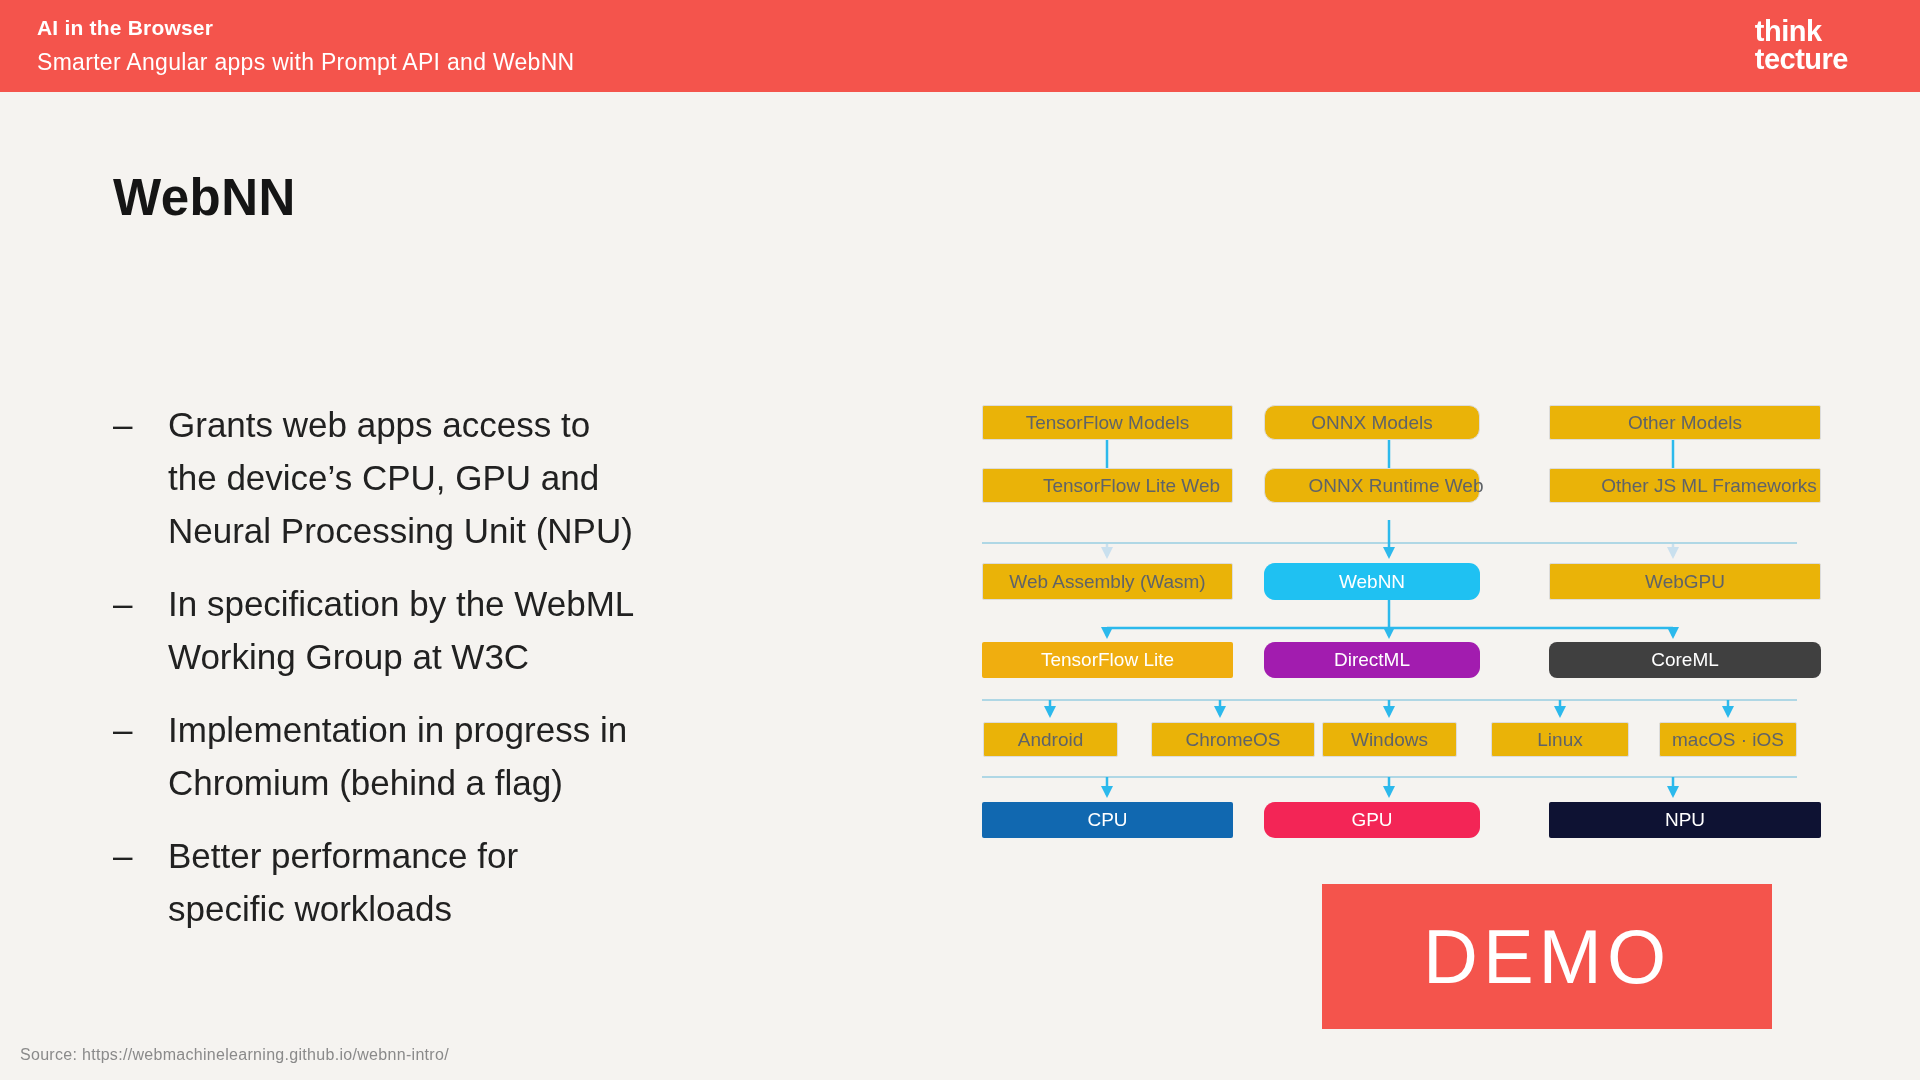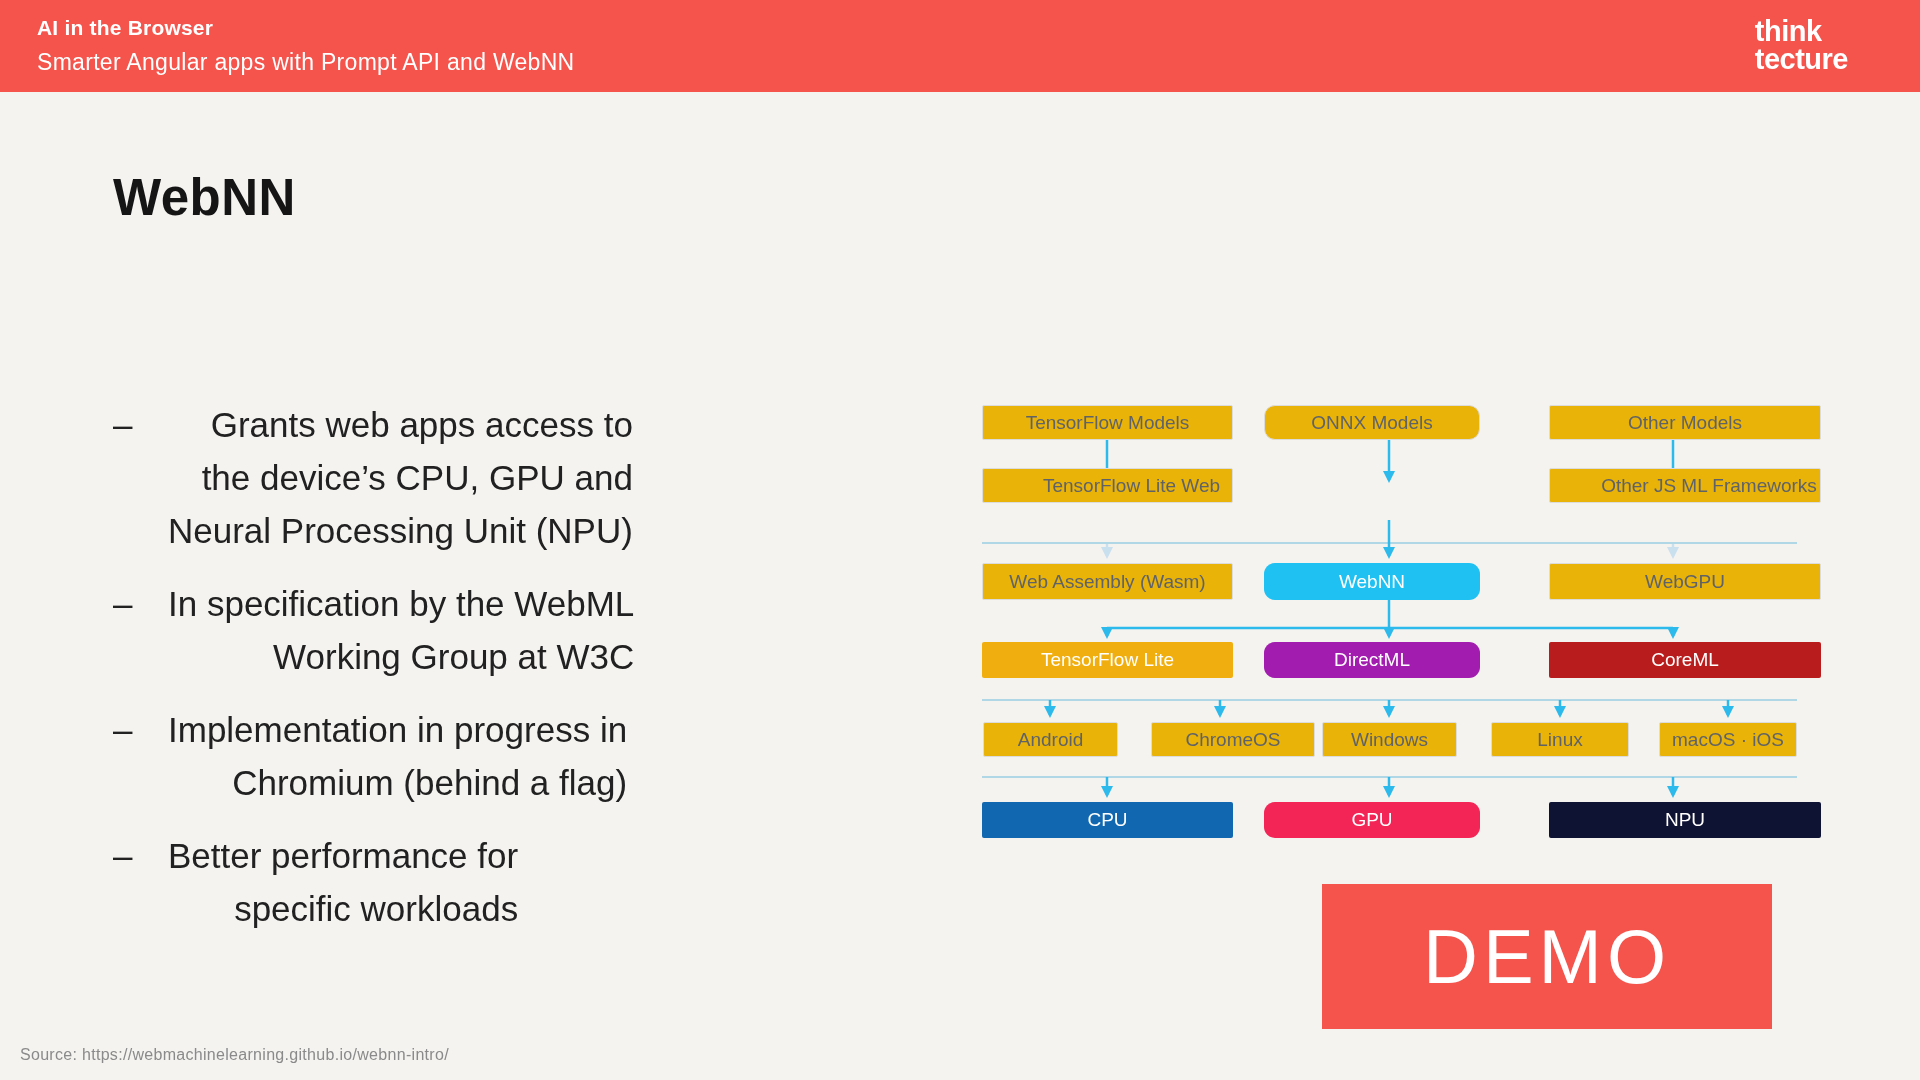--- a/index.html
+++ b/index.html
@@ -16,21 +16,21 @@
   .header-subtitle { color:#fff; font-size:23px; font-weight:400; letter-spacing:.3px; }
   .logo { position:absolute; right:72px; top:50%; transform:translateY(-50%);
           color:#fff; font-size:29px; font-weight:700; line-height:.95; letter-spacing:-.5px; }
 
   
   .page-title { position:absolute; left:113px; top:168px; font-size:51px; font-weight:700;
                 color:#151515; letter-spacing:.5px; }
   .bullets { position:absolute; left:113px; top:398px; width:790px; list-style:none; }
   .bullet { display:flex; margin-bottom:20px; font-size:35px; line-height:53px; color:#212121; }
   .bullet-marker { width:55px; flex:0 0 55px; }
-  .bullet-text { white-space:pre-line;text-align:right; }
+  .bullet-text { white-space:pre-line; }
 
   
   .diagram { position:absolute; left:982px; top:400px; width:815px; height:440px; }
   .connectors { position:absolute; left:0; top:0; width:815px; height:440px; }
   .sep  { stroke:#8FCBE0; stroke-width:1.5; opacity:.9; }
   .carr { stroke:#2CB9EC; stroke-width:2.5; fill:none; }
   .parr { stroke:#C9E0EE; stroke-width:2.5; fill:none; }
 
   .dbox { position:absolute; display:flex; align-items:center; justify-content:center;
           height:35px; background:#eab308; border:1px solid #DCDCDC; border-radius:2px;
@@ -135,29 +135,30 @@
       <line class="carr" x1="125" y1="377" x2="125" y2="395" marker-end="url(#ac)"></line>
       <line class="carr" x1="407" y1="377" x2="407" y2="395" marker-end="url(#ac)"></line>
       <line class="carr" x1="691" y1="377" x2="691" y2="395" marker-end="url(#ac)"></line>
     </svg>
 
     <div class="dbox r1 c1">TensorFlow Models</div>
     <div class="dbox r1 c2">ONNX Models</div>
     <div class="dbox r1 c3">Other Models</div>
 
     <div class="dbox r2 c1">TensorFlow Lite Web</div>
+    <div class="dbox r2 c2">ONNX Runtime Web</div>
     <div class="dbox r2 c3">Other JS ML Frameworks</div>
 
     <div class="dbox r3 c1">Web Assembly (Wasm)</div>
     <div class="dbox r3 c2 colored" style="background: rgb(31, 193, 242);">WebNN</div>
     <div class="dbox r3 c3">WebGPU</div>
 
     <div class="dbox r4 c1 colored" style="background: rgb(240, 174, 15);">TensorFlow Lite</div>
     <div class="dbox r4 c2 colored" style="background: #a21caf;">DirectML</div>
-    <div class="dbox r4 c3 colored" style="background: #b91c1c;">CoreML</div>
+    <div class="dbox r4 c3 colored" style="background: #404040; border-radius: 8px;">CoreML</div>
 
     <div class="dbox r5 s1">Android</div>
     <div class="dbox r5 s2">ChromeOS</div>
     <div class="dbox r5 s3">Windows</div>
     <div class="dbox r5 s4">Linux</div>
     <div class="dbox r5 s5">macOS · iOS</div>
 
     <div class="dbox r6 c1 colored" style="background: rgb(17, 104, 176);">CPU</div>
     <div class="dbox r6 c2 colored" style="background: rgb(243, 37, 86);">GPU</div>
     <div class="dbox r6 c3 colored" style="background: rgb(14, 18, 51);">NPU</div>

